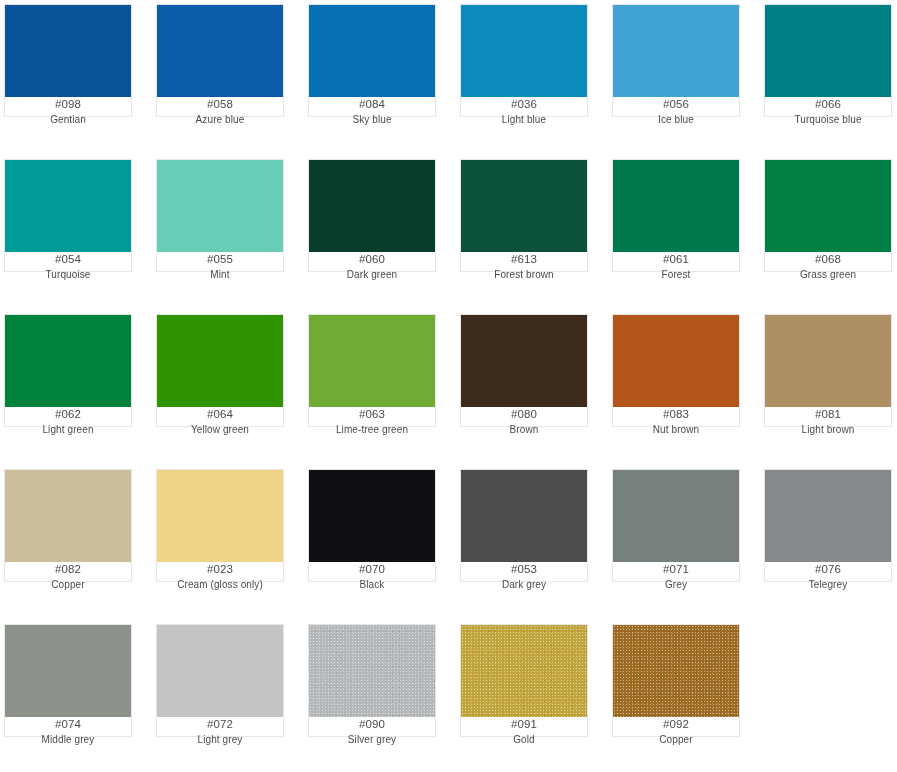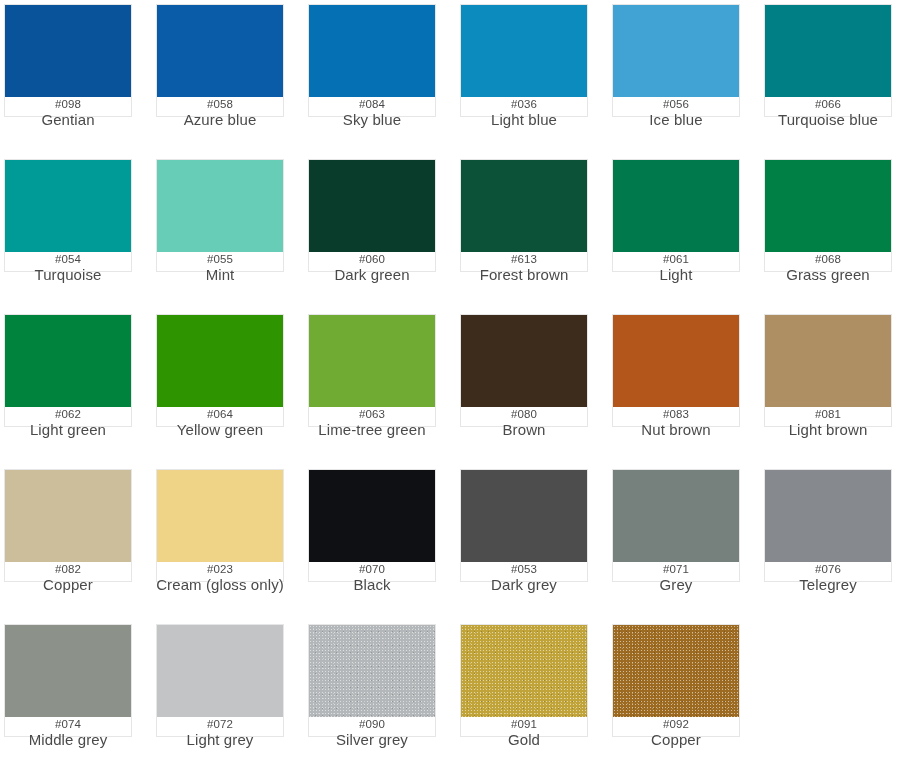--- a/index.html
+++ b/index.html
@@ -47,21 +47,21 @@
     padding-bottom: 2px;
   }
   .swatch-code {
     font-size: 11.5px;
     line-height: 15px;
     color: #4a4a4a;
     text-align: center;
     letter-spacing: 0.1px;
   }
   .swatch-name {
-    font-size: 15px;
+    font-size: 10px;
     line-height: 15px;
     color: #4a4a4a;
     letter-spacing: 0.1px;
     white-space: nowrap;
   }
   
   .swatch-color.metallic {
     position: relative;
     overflow: hidden;
   }
@@ -154,21 +154,21 @@
       <div class="swatch-color" style="background-color: rgb(11, 82, 57);"></div>
       <div class="swatch-caption">
         <div class="swatch-code">#613</div>
         <div class="swatch-name">Forest brown</div>
       </div>
     </div>
     <div class="swatch-card">
       <div class="swatch-color" style="background-color: rgb(0, 121, 76);"></div>
       <div class="swatch-caption">
         <div class="swatch-code">#061</div>
-        <div class="swatch-name">Light</div>
+        <div class="swatch-name">Forest</div>
       </div>
     </div>
     <div class="swatch-card">
       <div class="swatch-color" style="background-color: rgb(0, 128, 69);"></div>
       <div class="swatch-caption">
         <div class="swatch-code">#068</div>
         <div class="swatch-name">Grass green</div>
       </div>
     </div>
     <div class="swatch-card">

